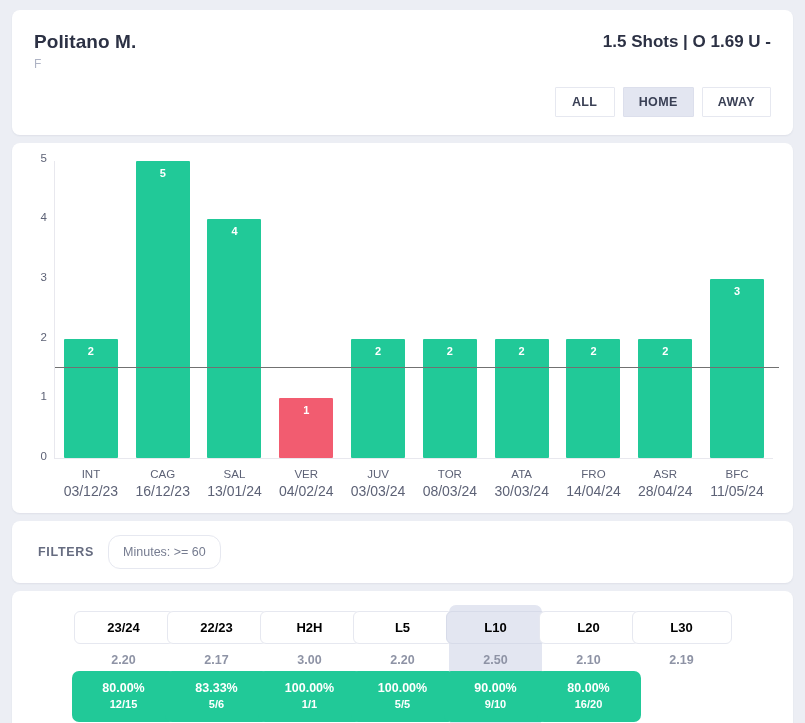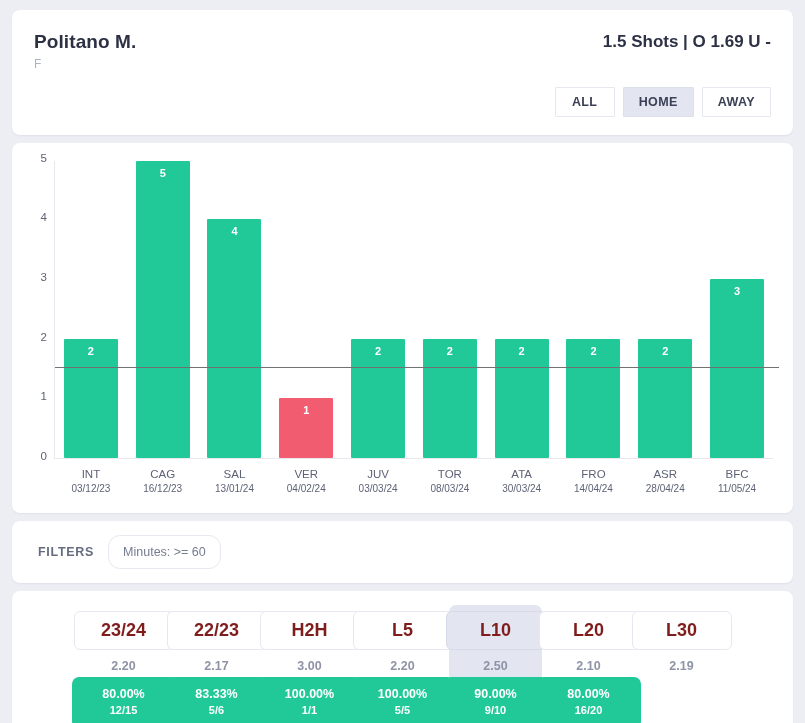--- a/index.html
+++ b/index.html
@@ -163,21 +163,21 @@
     text-align: center;
     line-height: 1.35;
   }
   .xteam {
     font-size: 11.5px;
     color: #5d6276;
     font-weight: 400;
     display: block;
   }
   .xdate {
-    font-size: 10px;
+    font-size: 14px;
     color: #5d6276;
     font-weight: 400;
     display: block;
   }
 
   
   .filters-card {
     display: flex;
     align-items: center;
     gap: 14px;
@@ -216,23 +216,23 @@
     padding: 6px 0 4px 0;
     border-radius: 7px;
   }
   .stat-col.selected { background: #e3e6f1; }
   .range-btn {
     width: 100px;
     padding: 8px 0;
     border: 1px solid #e6e8f0;
     border-radius: 6px;
     background: #ffffff;
-    font-size: 18px;
-    font-weight: 700;
-    color: #7f1d1d;
+    font-size: 13px;
+    font-weight: 700;
+    color: #000000;
     text-align: center;
     cursor: pointer;
     font-family: "Liberation Sans", sans-serif;
   }
   .stat-col.selected .range-btn {
     background: #e3e6f1;
     border-color: #d7dbe9;
   }
   .odds {
     font-size: 12.5px;

